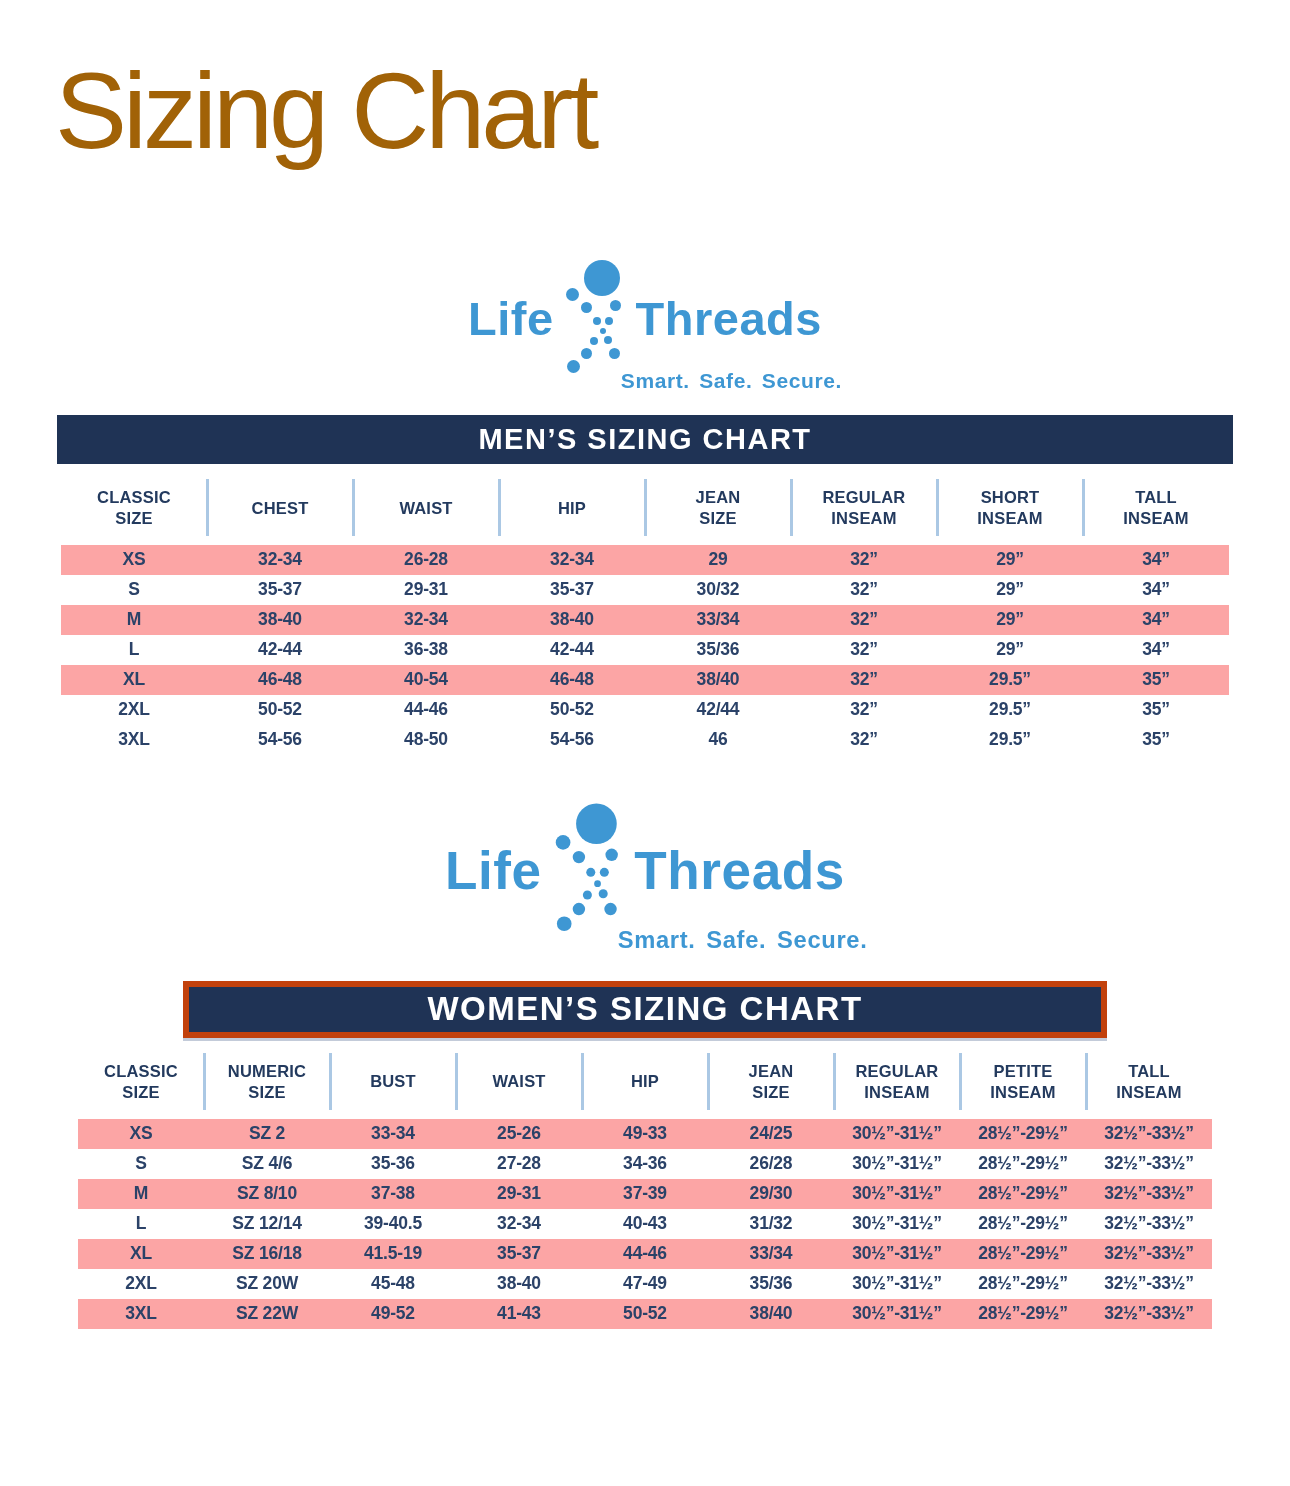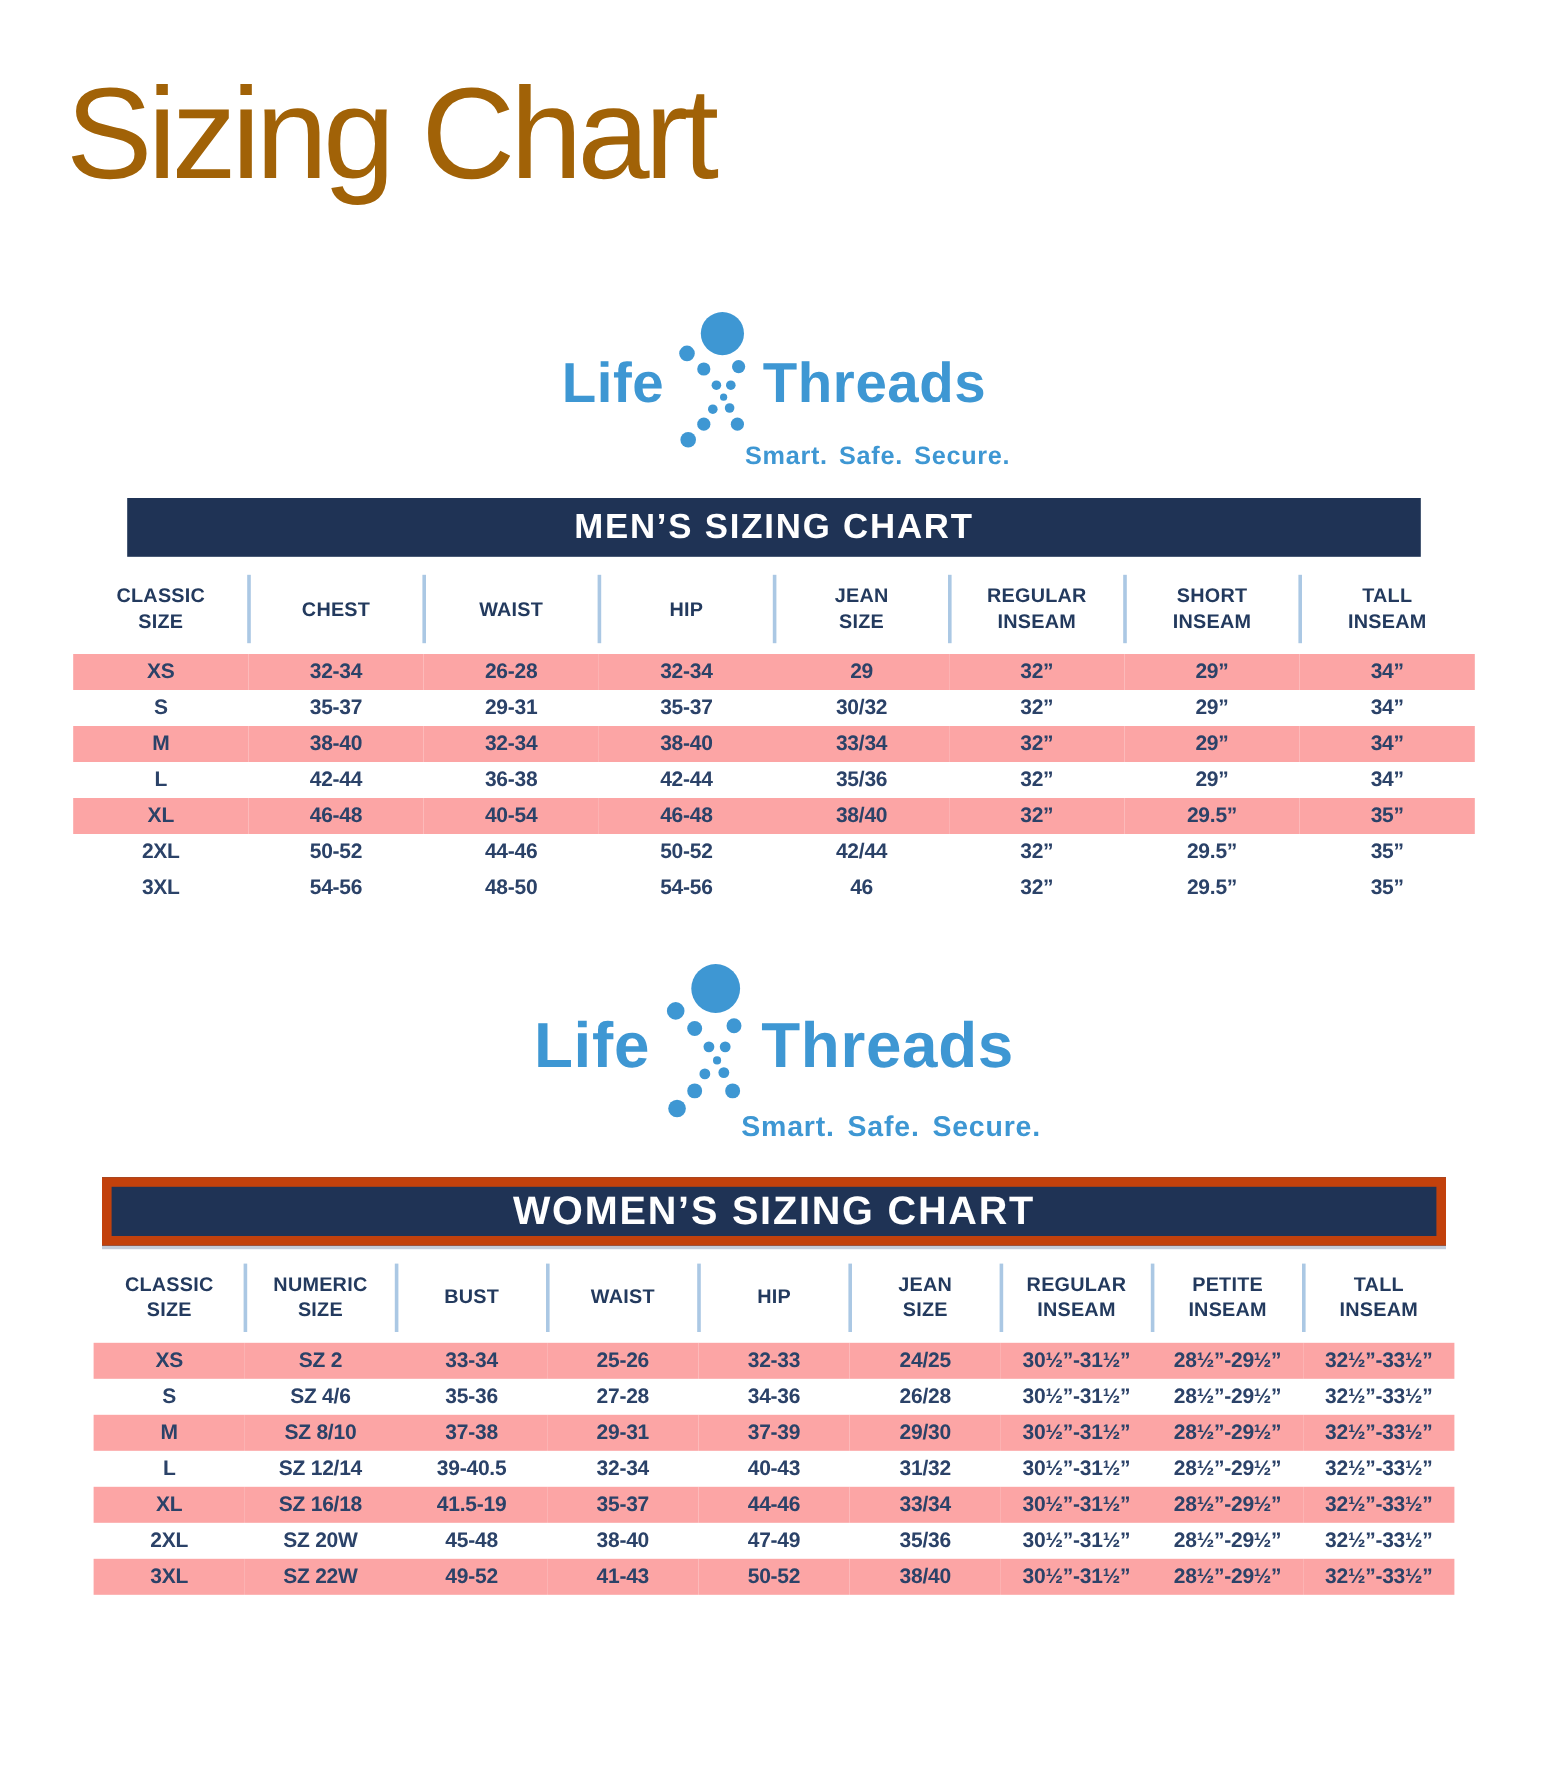--- a/index.html
+++ b/index.html
@@ -58,24 +58,24 @@
   }
 
   
   .section-bar {
     background:#1f3355;
     color:#ffffff;
     text-align:center;
     margin:22px auto 0 auto;
     display:flex; align-items:center; justify-content:center;
   }
-  .section-bar.mens  { width:1078px; height:49px; }
+  .section-bar.mens  { width:1176px; height:49px; }
   .section-bar.womens {
-    width:1120px; height:57px;
-    border:8px solid #c2410c;
+    width:924px; height:57px;
+    border:6px solid #c2410c;
     box-shadow:0 3px 0 #c3cbd9;
     margin-top:26px;
   }
   .bar-title {
     font-weight:700;
     letter-spacing:1.5px;
   }
   .section-bar.mens  .bar-title { font-size:29px; }
   .section-bar.womens .bar-title { font-size:33px; }
 
@@ -289,21 +289,21 @@
           <th>TALL
 INSEAM</th>
         </tr>
     </thead>
     <tbody>
         <tr class="shaded">
           <td>XS</td>
           <td>SZ 2</td>
           <td>33-34</td>
           <td>25-26</td>
-          <td>32-33</td>
+          <td>49-33</td>
           <td>24/25</td>
           <td>30½”-31½”</td>
           <td>28½”-29½”</td>
           <td>32½”-33½”</td>
         </tr>
         <tr>
           <td>S</td>
           <td>SZ 4/6</td>
           <td>35-36</td>
           <td>27-28</td>

